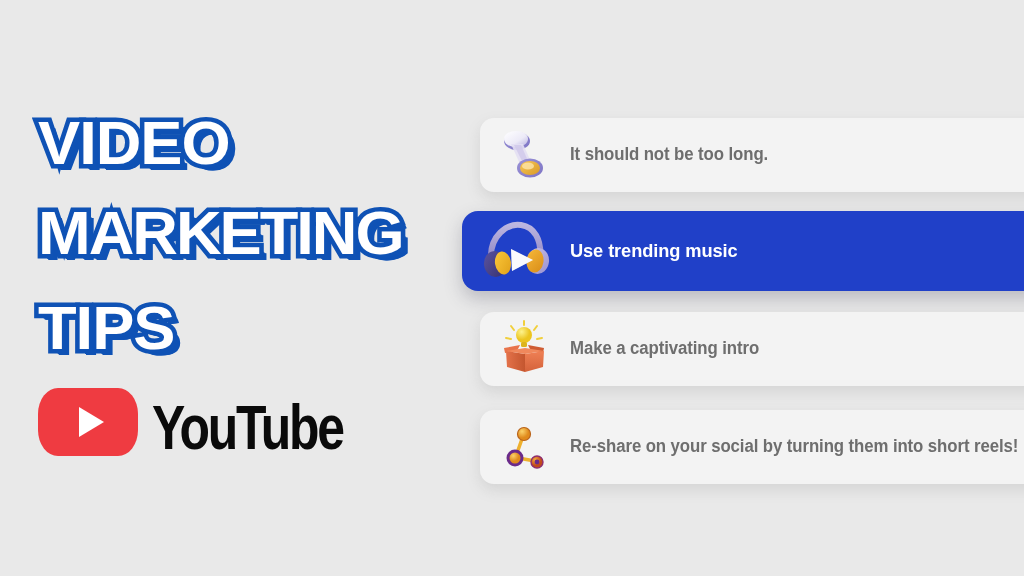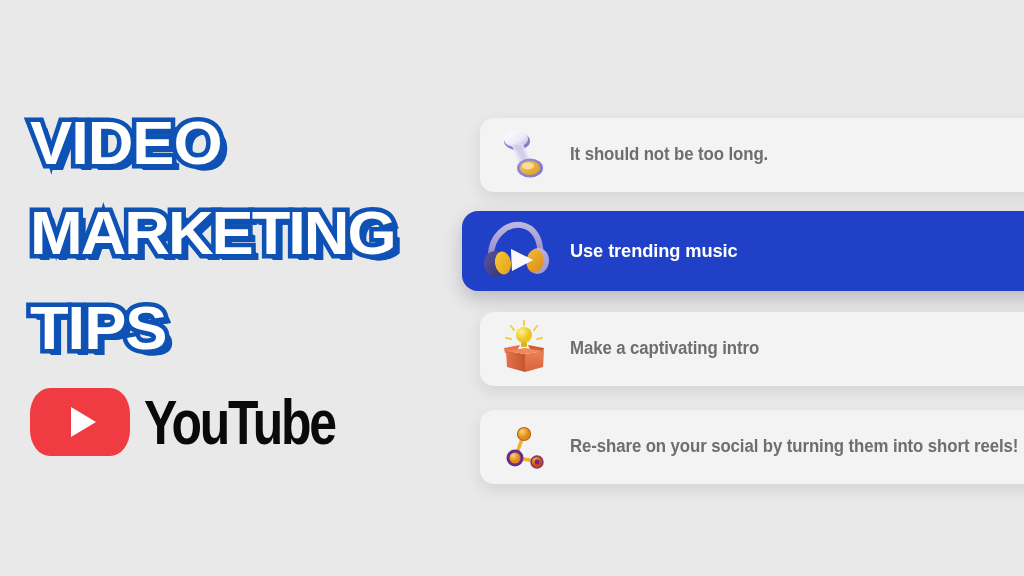--- a/index.html
+++ b/index.html
@@ -7,21 +7,21 @@
   html, body { width:1024px; height:576px; overflow:hidden; }
   body {
     background:#e9e9e9;
     font-family:"Liberation Sans", sans-serif;
     position:relative;
   }
 
   
   #left-panel {
     position:absolute;
-    left:0; top:0;
+    left:8px; top:0;
     width:460px; height:513px;
   }
 
   .title-line {
     position:absolute;
     font-family:"Liberation Sans", sans-serif;
     font-weight:bold;
     font-style:normal;
     color:#ffffff;
     letter-spacing:-1px;
@@ -36,21 +36,21 @@
     transform-origin:left center;
   }
   #title-video     { left:30px;  top:112px; font-size:62px; }
   #title-marketing { left:30px;  top:202px; font-size:62px; letter-spacing:-2px; }
   #title-tips      { left:30px;  top:297px; font-size:62px; }
 
   
   #youtube-logo {
     position:absolute;
     left:30px; top:388px;
-    display:flex; align-items:center; gap:14px;
+    display:flex; align-items:flex-end; gap:14px;
   }
   #youtube-play-button {
     width:100px; height:68px;
     background:#ef3b41;
     border-radius:20px / 26px;
     display:flex; align-items:center; justify-content:center;
   }
   #youtube-play-triangle {
     width:0; height:0;
     border-left:25px solid #ffffff;

